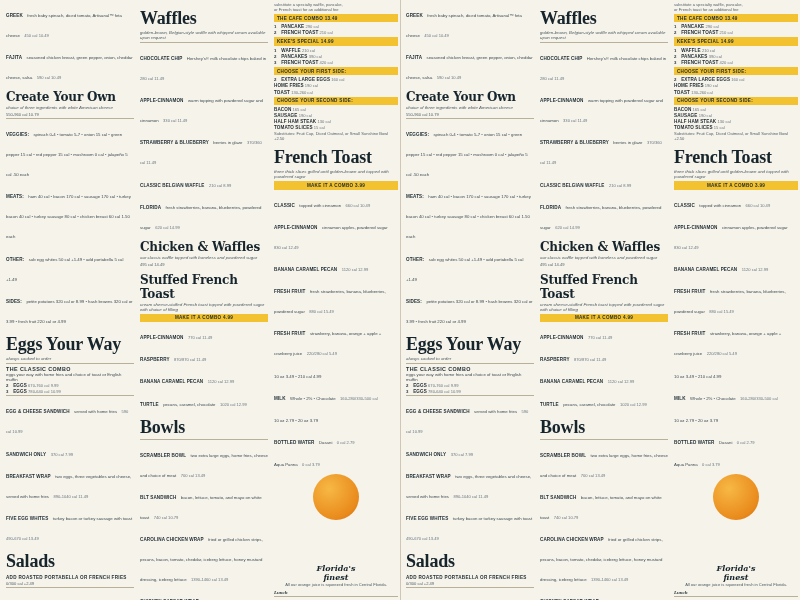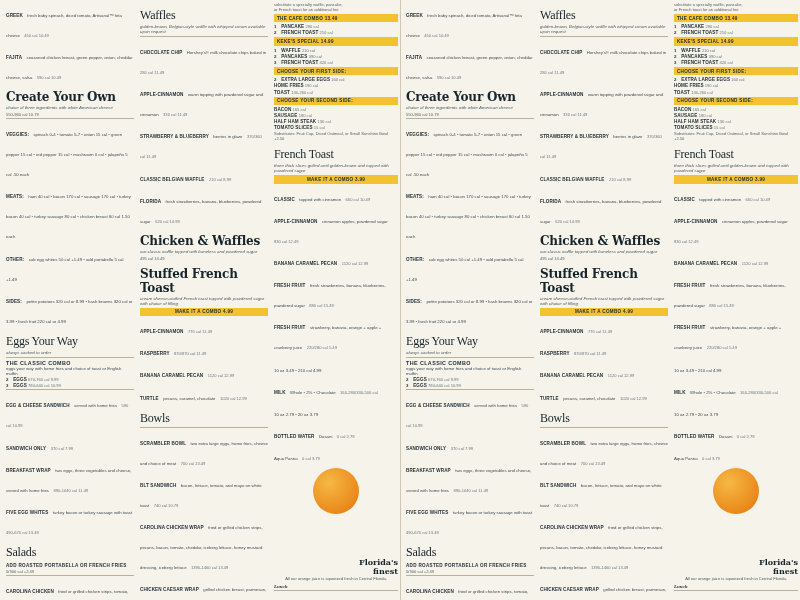--- a/index.html
+++ b/index.html
@@ -14,22 +14,22 @@
   .half { width:400px; height:600px; padding:2px 6px 0 6px; position:relative; }
   .cols { display:flex; gap:6px; height:100%; }
   .col { flex:1; }
   .col.c1 { width:128px; flex:0 0 128px; }
   .col.c2 { width:128px; flex:0 0 128px; }
   .col.c3 { width:124px; flex:0 0 124px; }
 
   
   .sec-title {
     font-family:"Liberation Serif", serif;
-    font-weight:normal;
-    font-size:12px;
+    font-weight:bold;
+    font-size:18px;
     letter-spacing:-0.2px;
     margin:6px 0 1px 0;
     color:#16242c;
   }
   .sec-title.script {
     font-family:"DejaVu Serif", serif;
     font-size:12px;
     font-weight:bold;
   }
   .sec-sub {
@@ -61,22 +61,22 @@
   .k-h { font-size:5px; font-weight:bold; font-style:italic; margin:3px 0 1px; font-family:"Liberation Serif",serif;}
 
   .divider-v { position:absolute; top:0; bottom:0; width:1px; background:#cfc7b4; }
 
   .orange-circle {
     position:relative; width:46px; height:46px; border-radius:50%;
     background:radial-gradient(circle at 35% 32%, #f7b844, #e98a1c 70%, #cf6f12);
     margin:3px auto;
   }
   .script-badge {
-    font-family:"DejaVu Serif", serif; font-weight:bold;
-    font-size:8px; text-align:right; color:#16242c; line-height:1.1;margin-top:44px;
+    font-family:"DejaVu Serif", serif; font-style:italic; font-weight:bold;
+    font-size:8px; text-align:center; color:#16242c; line-height:1.1;margin-top:44px;
   }
   .tiny-c { font-size:4.1px; text-align:center; color:#4a5a62;}
 </style>
 </head>
 <body>
 
 <div class="page">
 
   <div class="half">
     <div class="cols">

